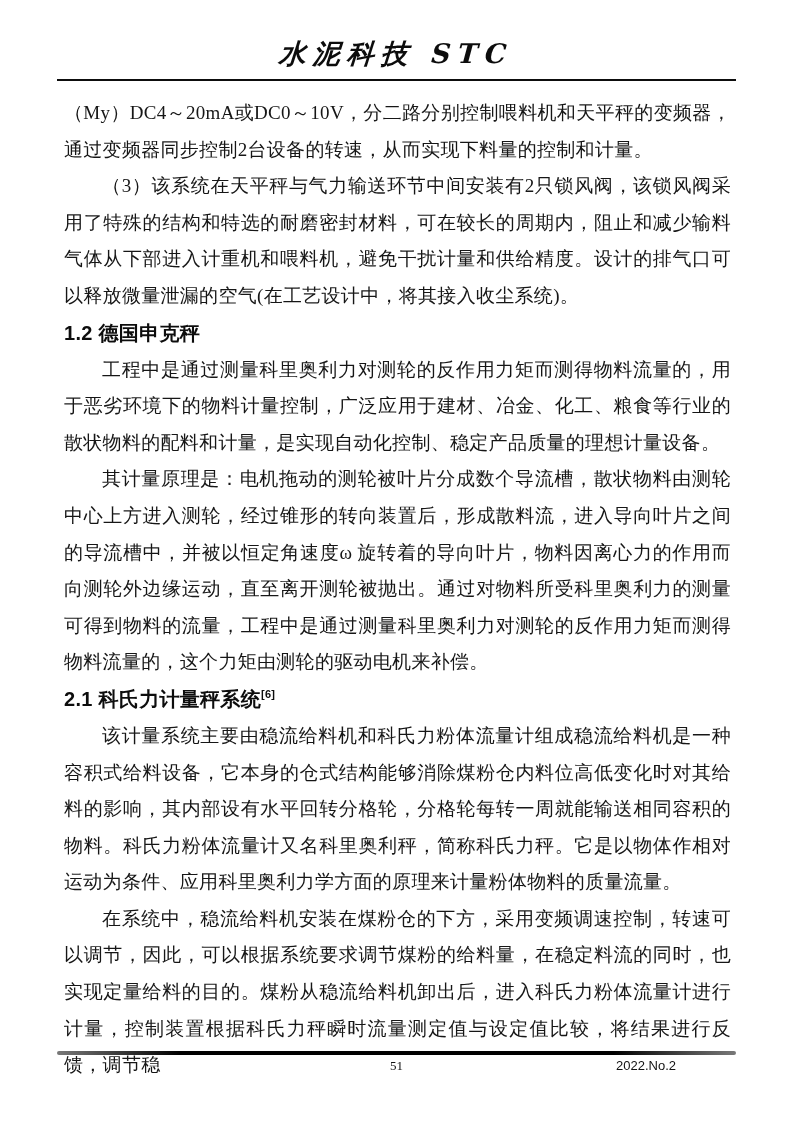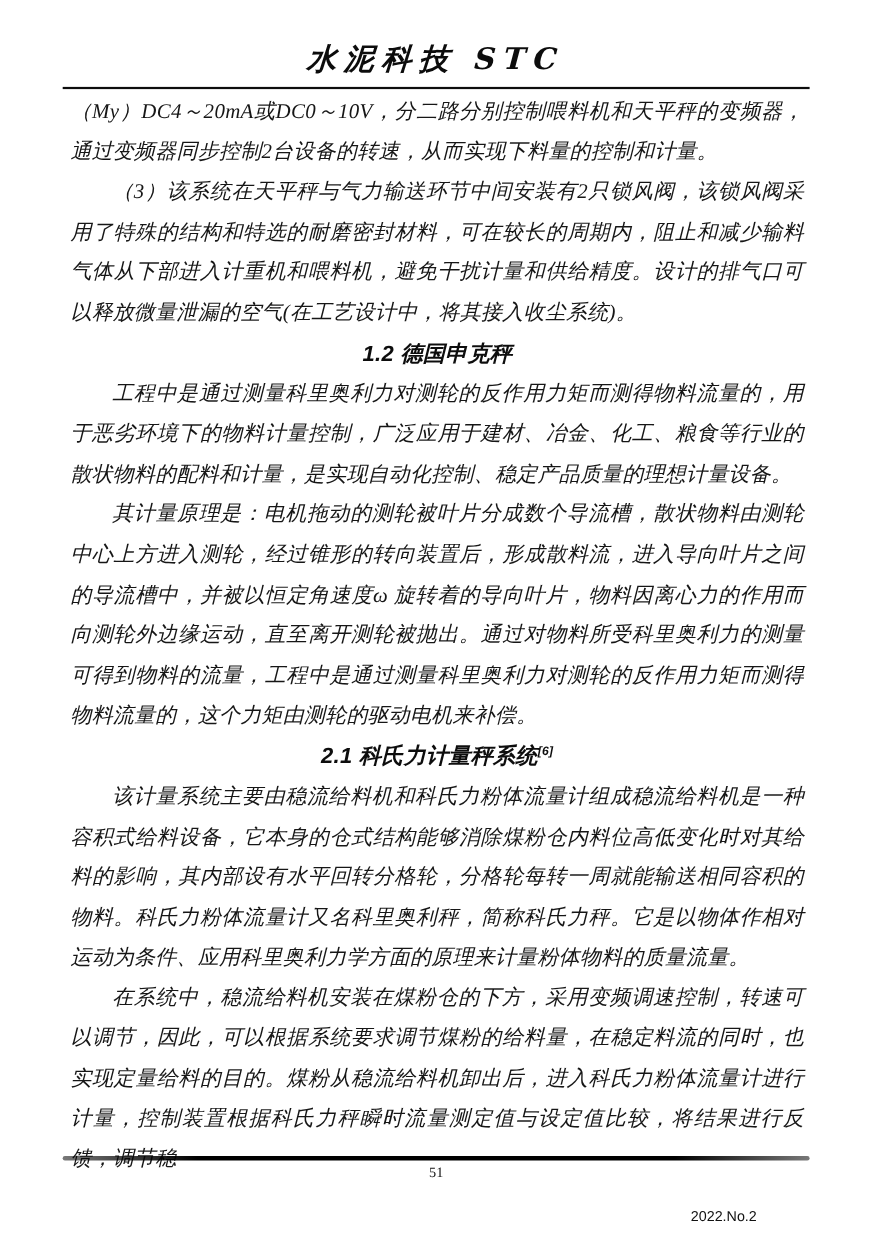--- a/index.html
+++ b/index.html
@@ -32,41 +32,40 @@
     transform: skewX(-4deg);
     color: #0c0c0c;
   }
   .header-rule {
     margin: 7px 57px 0 57px;
     height: 0;
     border-top: 2px solid #0d0d0d;
   }
   
   .article-body {
-    margin: 3px 62px 0 64px;
+    margin: 14px 62px 0 64px;
     font-size: 19px;
     line-height: 36.6px;
     text-align: justify;
     letter-spacing: 0.3px;
-    font-style: italic;
   }
   .article-body p {
     margin: 0;
     padding: 0;
   }
   .para.indent {
     text-indent: 2em;
   }
   .section-heading {
     margin: 0;
     padding: 0;
     font-size: 20px;
     font-weight: bold;
     line-height: 37px;
-    text-align: center;
+    text-align: left;
     font-family: "Liberation Sans", "DejaVu Sans", sans-serif;
     color: #0d0d0d;
   }
   .footnote-ref {
     font-size: 11px;
     vertical-align: super;
     line-height: 0;
     font-weight: bold;
   }
   
@@ -92,23 +91,22 @@
   }
   .page-number {
     position: absolute;
     left: 0;
     right: 0;
     text-align: center;
     font-family: Liberation Serif, serif;
   }
   .issue-number {
     position: absolute;
-    right: 48px;
+    right: 60px;
     top: 0;
-    margin-top: 40px;
   }
 </style>
 </head>
 <body>
 
 <div class="page">
 
   <div class="journal-header">
     <span class="journal-title">水泥科技 STC</span>
   </div>

